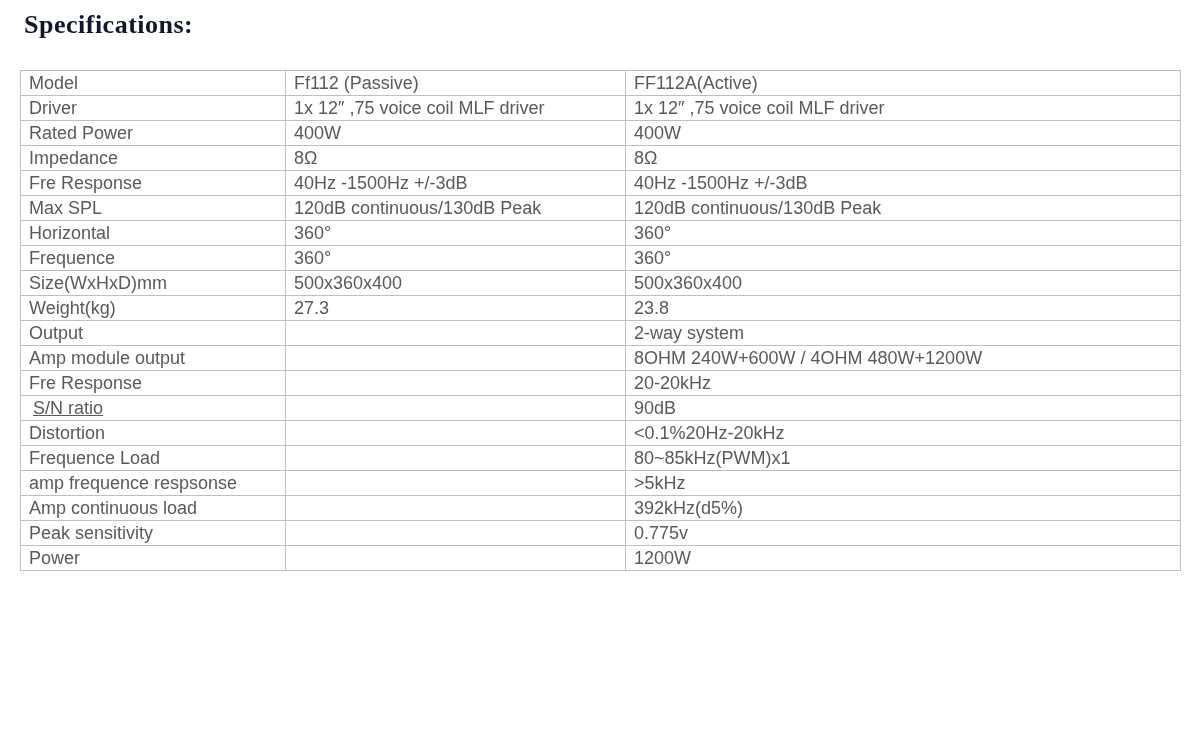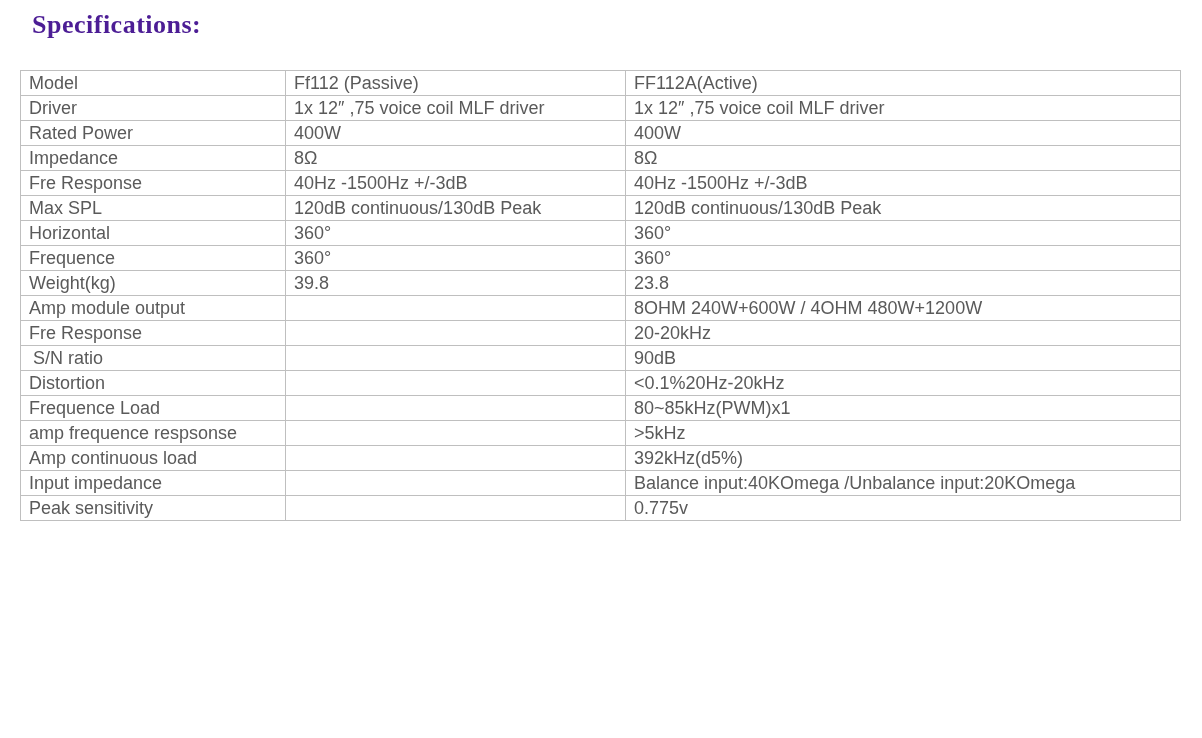--- a/index.html
+++ b/index.html
@@ -8,22 +8,22 @@
     font-family: Arial, Helvetica, sans-serif;
     background: #ffffff;
     color: #5a5a5a;
     width: 1202px;
     box-sizing: border-box;
   }
   h1.page-title {
     font-family: "Times New Roman", Times, serif;
     font-weight: bold;
     font-size: 26px;
-    color: #4c1d95;
-    margin: 0 0 30px 12px;
+    color: #0f172a;
+    margin: 0 0 30px 4px;
     letter-spacing: 0.5px;
   }
   table.spec-table {
     border-collapse: collapse;
     width: 1160px;
     table-layout: fixed;
   }
   table.spec-table td {
     border: 1px solid #bfbfbf;
     padding: 1px 6px 1px 8px;
@@ -31,21 +31,21 @@
     line-height: 22px;
     color: #5a5a5a;
     height: 22px;
     vertical-align: middle;
     overflow: hidden;
     white-space: nowrap;
   }
   col.c1 { width: 265px; }
   col.c2 { width: 340px; }
   col.c3 { width: 555px; }
-  .indent { padding-left: 12px !important; }
+  .indent { padding-left: 12px !important; text-decoration: underline; }
 </style>
 </head>
 <body>
 
 <h1 class="page-title">Specifications:</h1>
 
 <table class="spec-table">
   <colgroup>
     <col class="c1">
       <col class="c2">
@@ -86,23 +86,33 @@
         <td>Horizontal</td>
         <td>360°</td>
         <td>360°</td>
       </tr>
       <tr>
         <td>Frequence</td>
         <td>360°</td>
         <td>360°</td>
       </tr>
       <tr>
+        <td>Size(WxHxD)mm</td>
+        <td>500x360x400</td>
+        <td>500x360x400</td>
+      </tr>
+      <tr>
         <td>Weight(kg)</td>
-        <td>39.8</td>
+        <td>27.3</td>
         <td>23.8</td>
+      </tr>
+      <tr>
+        <td>Output</td>
+        <td></td>
+        <td>2-way system</td>
       </tr>
       <tr>
         <td>Amp module output</td>
         <td></td>
         <td>8OHM  240W+600W / 4OHM  480W+1200W</td>
       </tr>
       <tr>
         <td>Fre Response</td>
         <td></td>
         <td>20-20kHz</td>
@@ -126,23 +136,23 @@
         <td>amp frequence respsonse</td>
         <td></td>
         <td>&gt;5kHz</td>
       </tr>
       <tr>
         <td>Amp continuous load</td>
         <td></td>
         <td>392kHz(d5%)</td>
       </tr>
       <tr>
-        <td>Input impedance</td>
-        <td></td>
-        <td>Balance input:40KOmega /Unbalance input:20KOmega</td>
-      </tr>
-      <tr>
         <td>Peak sensitivity</td>
         <td></td>
         <td>0.775v</td>
+      </tr>
+      <tr>
+        <td>Power</td>
+        <td></td>
+        <td>1200W</td>
       </tr>
     </tbody>
 </table>
 
 </body></html>

